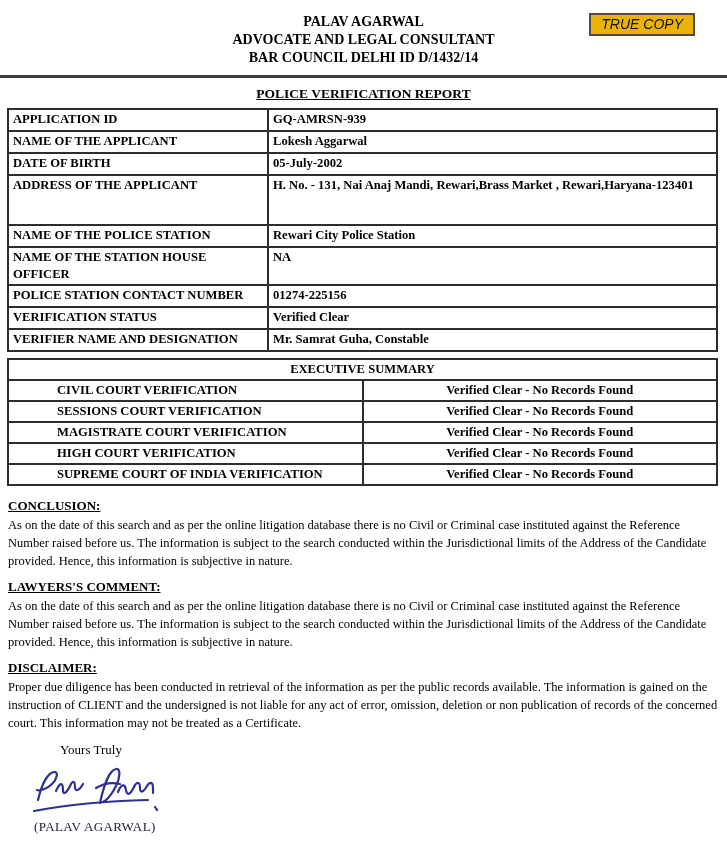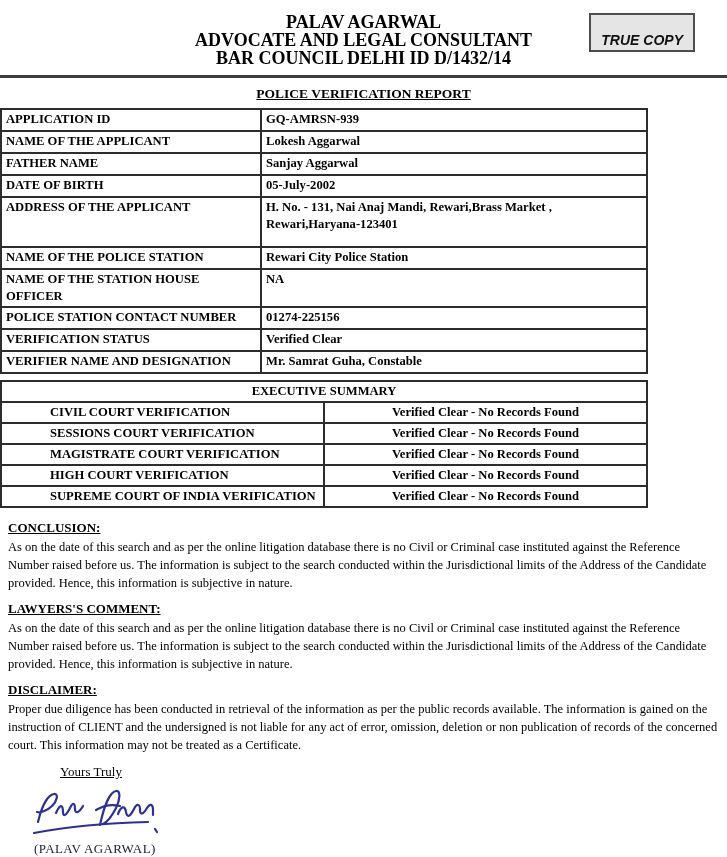--- a/index.html
+++ b/index.html
@@ -6,55 +6,55 @@
   html,body { margin:0; padding:0; }
   body {
     width:727px; height:857px; background:#ffffff;
     font-family:"Liberation Serif", serif; color:#000;
   }
   .page { position:relative; width:727px; height:857px; overflow:hidden; }
 
   
   .stamp {
     position:absolute; top:13px; right:32px;
-    border:2px solid #4d4d4d; background:#e5e5e5;
-    padding:17px 10px 2px;
+    border:2px solid #4d4d4d; background:#eab308;
+    padding:1px 10px 2px;
     font-family:"Liberation Sans", sans-serif;
-    font-style:italic; font-weight:bold; font-size:14px; color:#111;
+    font-style:italic; font-weight:normal; font-size:14px; color:#111;
   }
 
   
   .letterhead { padding-top:13px; text-align:center; font-weight:bold;
-    font-size:18px; line-height:18px; }
+    font-size:14px; line-height:18px; }
 
   .rule { margin-top:8px; height:3px; background:#3d3d3d; }
 
   .report-title { margin:8px 11px 6px; text-align:center; font-size:13.5px;
     font-weight:bold; text-decoration:underline; }
 
-  table { border-collapse:collapse; margin-left:0; width:648px; table-layout:fixed; }
+  table { border-collapse:collapse; margin-left:7px; width:711px; table-layout:fixed; }
   td, th { border:2px solid #2d2d2d; font-weight:bold; font-size:12.6px;
     padding:1px 4px; vertical-align:top; line-height:17px; }
   .details tr { height:22px; }
   .details tr.tall { height:50px; }
   .details .lbl { width:260px; }
 
   .exec { margin-top:6px; }
   .exec th { text-align:center; height:20px; }
   .exec td.lbl { width:260px; text-align:left;padding-left:48px; }
   .exec td.val { text-align:center; }
   .exec tr.data-row { height:18px; }
 
   .sections { margin:12px 9px 0 8px; }
   .section { margin-bottom:9px; }
   .section h2 { margin:0 0 2px; font-size:13px; font-weight:bold;
     text-decoration:underline; }
   .section p { margin:0; font-size:12.5px; line-height:18px; }
 
-  .closing { margin:10px 0 0 60px; font-size:13px;text-decoration:underline; }
+  .closing { margin:10px 0 0 60px; font-size:13px; }
   .signature-wrap { margin:3px 0 0 24px; }
   .signatory { margin:0 0 0 34px; font-size:13px; color:#20203a; letter-spacing:0.4px; }
 </style>
 </head>
 <body>
 
 <div class="page">
 
   <div class="stamp">
     <span>TRUE COPY</span>
@@ -72,24 +72,20 @@
 
   <table class="details">
     <tbody>
       <tr>
         <td class="lbl">APPLICATION ID</td>
         <td class="val">GQ-AMRSN-939</td>
       </tr>
       <tr>
         <td class="lbl">NAME OF THE APPLICANT</td>
         <td class="val">Lokesh Aggarwal</td>
-      </tr>
-      <tr>
-        <td class="lbl">FATHER NAME</td>
-        <td class="val">Sanjay Aggarwal</td>
       </tr>
       <tr>
         <td class="lbl">DATE OF BIRTH</td>
         <td class="val">05-July-2002</td>
       </tr>
       <tr class="tall">
         <td class="lbl">ADDRESS OF THE APPLICANT</td>
         <td class="val">H. No. - 131, Nai Anaj Mandi, Rewari,Brass Market , Rewari,Haryana-123401</td>
       </tr>
       <tr>

